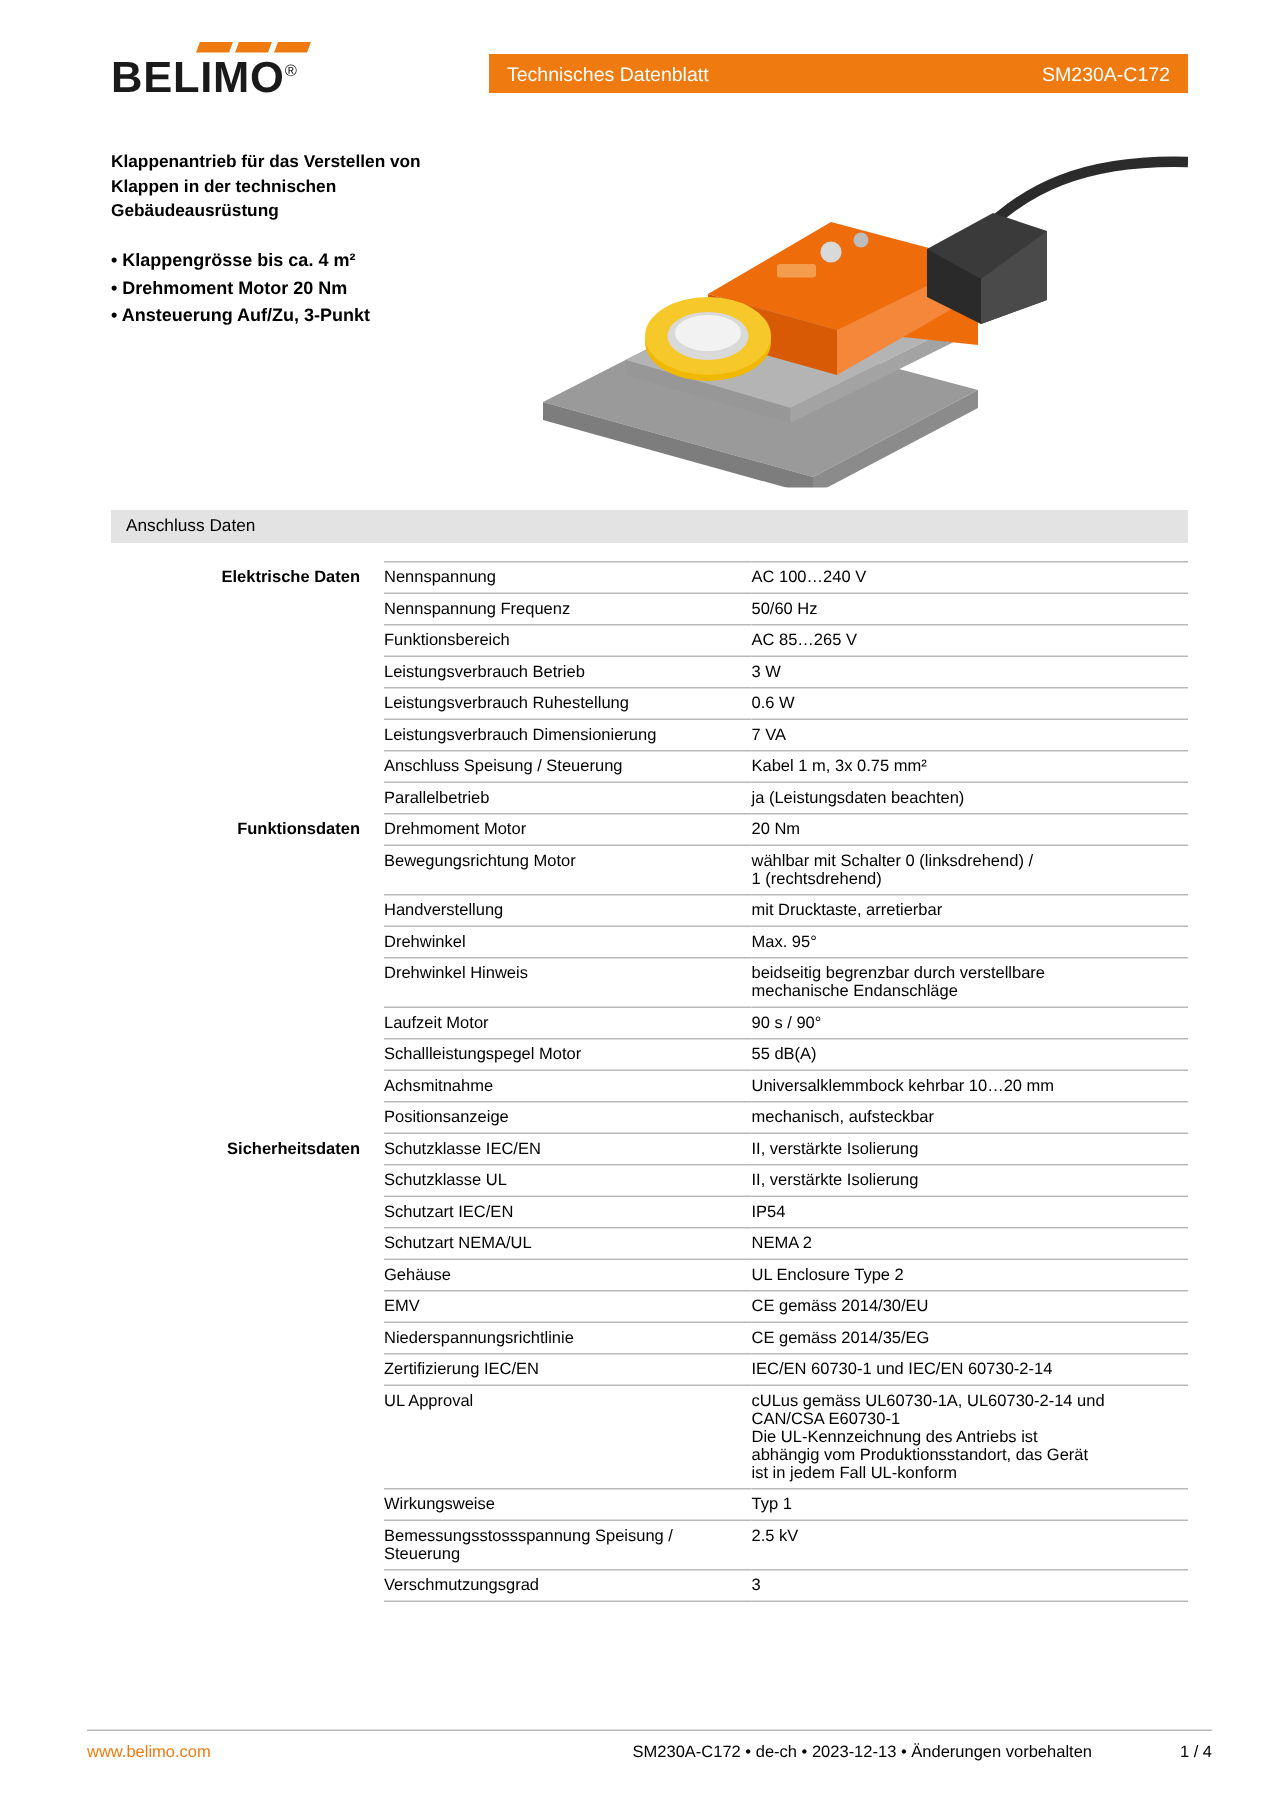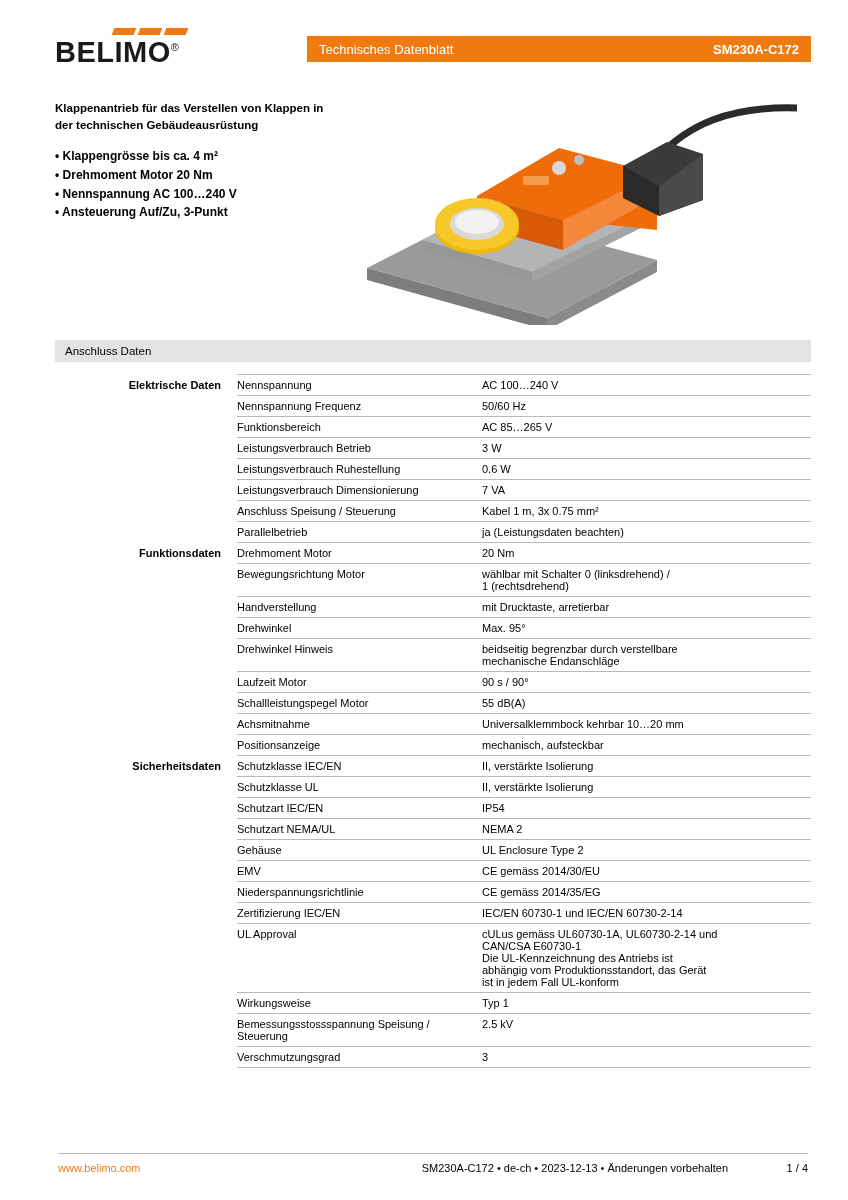--- a/index.html
+++ b/index.html
@@ -11,21 +11,21 @@
     font-family: "Liberation Sans", sans-serif;
     color: #000000;
     position: relative;
     overflow: hidden;
   }
 
   .page {
     position: relative;
     width: 848px;
     height: 1200px;
-    padding: 0 37px;
+    padding: 0 56px;
   }
 
   
   .header {
     position: relative;
     height: 78px;
     padding-top: 28px;
     display: flex;
     align-items: flex-start;
   }
@@ -66,21 +66,21 @@
     height: 26px;
     background: #ef7b10;
     color: #ffffff;
     display: flex;
     align-items: center;
     margin-top: 8px;
     padding: 0 12px;
     font-size: 13px;
   }
   .title-bar .doc-title { flex: 1; }
-  .title-bar .doc-type  { font-weight: bold; }
+  .title-bar .doc-type  { font-weight: normal; }
 
   
   .intro-row {
     display: flex;
     margin-top: 22px;
     height: 230px;
   }
   .intro-text {
     width: 290px;
     padding-left: 18px;
@@ -209,21 +209,20 @@
       <span class="doc-type">SM230A-C172</span>
     </div>
   </div>
 
   <div class="intro-row">
     <div class="intro-text">
       <div class="lead">Klappenantrieb für das Verstellen von Klappen in der technischen Gebäudeausrüstung</div>
       <ul>
         <li>Klappengrösse bis ca. 4 m²</li>
         <li>Drehmoment Motor 20 Nm</li>
-        <li>Nennspannung AC 100…240 V</li>
         <li>Ansteuerung Auf/Zu, 3-Punkt</li>
       </ul>
     </div>
     <div class="product-image">
       <svg width="470" height="225" viewBox="0 0 470 225">
 
         <path d="M470 8 C 400 6, 360 26, 330 58" stroke="#2b2b2b" stroke-width="7" fill="none"></path>
 
         <g>
           <polygon points="40,168 150,112 330,160 220,218" fill="#9a9a9a"></polygon>

